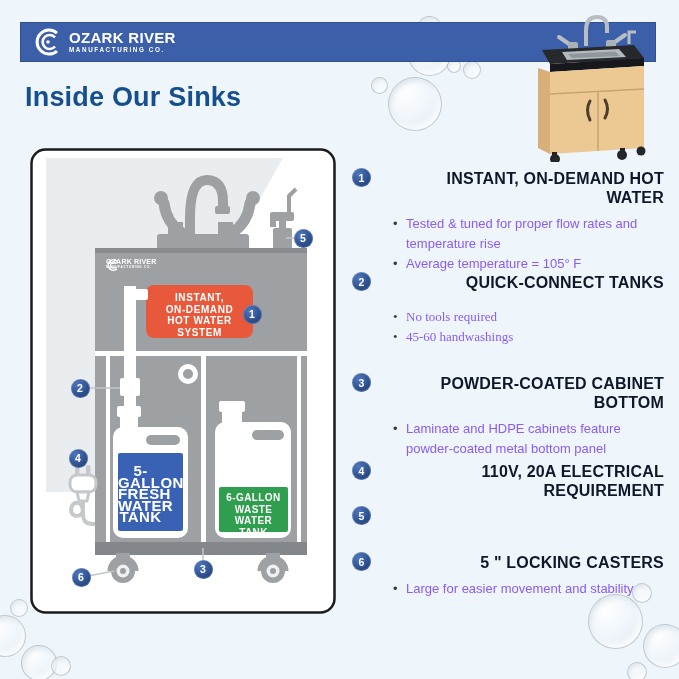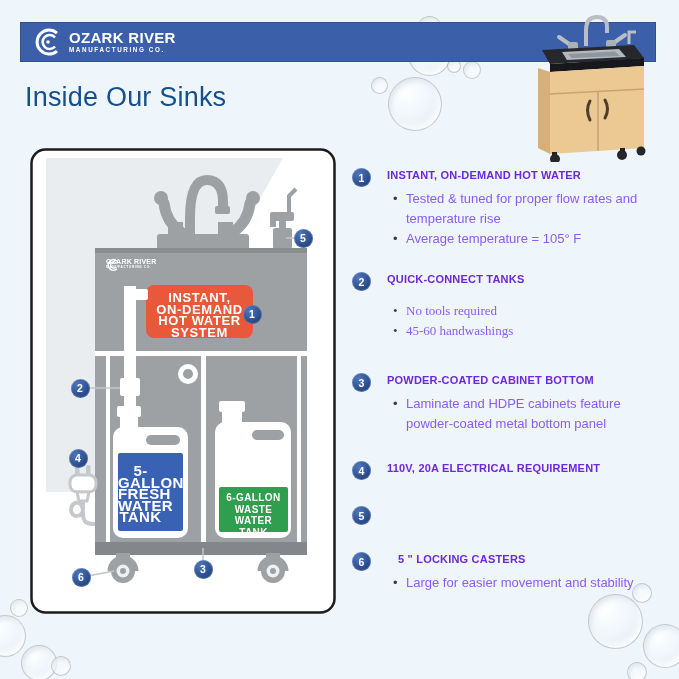--- a/index.html
+++ b/index.html
@@ -15,47 +15,47 @@
     background:#3b5fa8;border:1px solid #30508f;box-sizing:border-box;
     display:flex;align-items:center;padding-left:11px;
   }
   .brand-block{display:flex;align-items:center;gap:5px;}
   .brand-text{display:flex;flex-direction:column;line-height:1;}
   .brand-name{color:#fff;font-weight:bold;font-size:15px;letter-spacing:.3px;}
   .brand-sub{color:#fff;font-size:6.3px;letter-spacing:1.6px;margin-top:2px;font-weight:bold;}
   
   .page-title{
     position:absolute;left:25px;top:82px;
-    font-size:27px;font-weight:normal;color:#164f8d;letter-spacing:.2px;
+    font-size:27px;font-weight:bold;color:#164f8d;letter-spacing:.2px;
   }
   
   .panel-wrap{position:absolute;left:30px;top:148px;width:306px;height:466px;}
   .panel-wrap svg{position:absolute;left:0;top:0;}
   .overlay{position:absolute;white-space:pre-line;text-align:center;color:#fff;font-weight:bold;}
   .hot-label{left:116px;top:137px;width:107px;height:60px;display:flex;align-items:center;justify-content:center;
-    font-size:13px;line-height:11.5px;letter-spacing:.6px;text-align:center;}
+    font-size:10px;line-height:11.5px;letter-spacing:.6px;text-align:center;}
   .fresh-label{left:88px;top:317px;width:45px;font-size:15px;line-height:11.5px;letter-spacing:.4px;}
   .waste-label{left:189px;top:344px;width:69px;font-size:10px;line-height:11.5px;letter-spacing:.4px;}
   .cab-logo{position:absolute;left:76px;top:110px;display:flex;align-items:center;gap:3px;}
   .cab-logo .t{display:flex;flex-direction:column;line-height:1;}
   .cab-logo .b1{color:#fff;font-weight:bold;font-size:7px;letter-spacing:.2px;}
   .cab-logo .b2{color:#fff;font-size:3.1px;letter-spacing:.7px;margin-top:1px;font-weight:bold;}
   
   .marker{
     position:absolute;width:19px;height:19px;border-radius:50%;
     background:radial-gradient(circle at 35% 30%, #4f77bd, #22437f 75%);
     color:#fff;font-size:10.5px;font-weight:bold;
     display:flex;align-items:center;justify-content:center;
     box-shadow:inset 0 0 0 1px rgba(255,255,255,.22);
   }
   
   .section{position:absolute;left:352px;width:312px;display:flex;gap:16px;}
   .section .marker{position:static;flex:0 0 19px;margin-top:-1px;}
   .sec-body{flex:1;}
-  .sec-title{font-size:11px;font-weight:bold;color:#6d28d9;letter-spacing:.2px;line-height:1.2;}
+  .sec-title{font-size:16px;font-weight:bold;color:#0f172a;letter-spacing:.2px;line-height:1.2;text-align:right;}
   .sec-title.indent{padding-left:11px;}
   ul.bullets{margin:7px 0 0 0;padding:0 0 0 6px;list-style:none;width:252px;}
   ul.bullets li{
     position:relative;padding-left:13px;color:#8b5cf6;font-size:13px;line-height:20px;
   }
   ul.bullets li::before{
     content:"•";position:absolute;left:0;top:0;color:#3d3d3d;font-size:13px;
   }
   ul.bullets.mt-lg{margin-top:15px;font-family:Liberation Serif, serif;}
   

